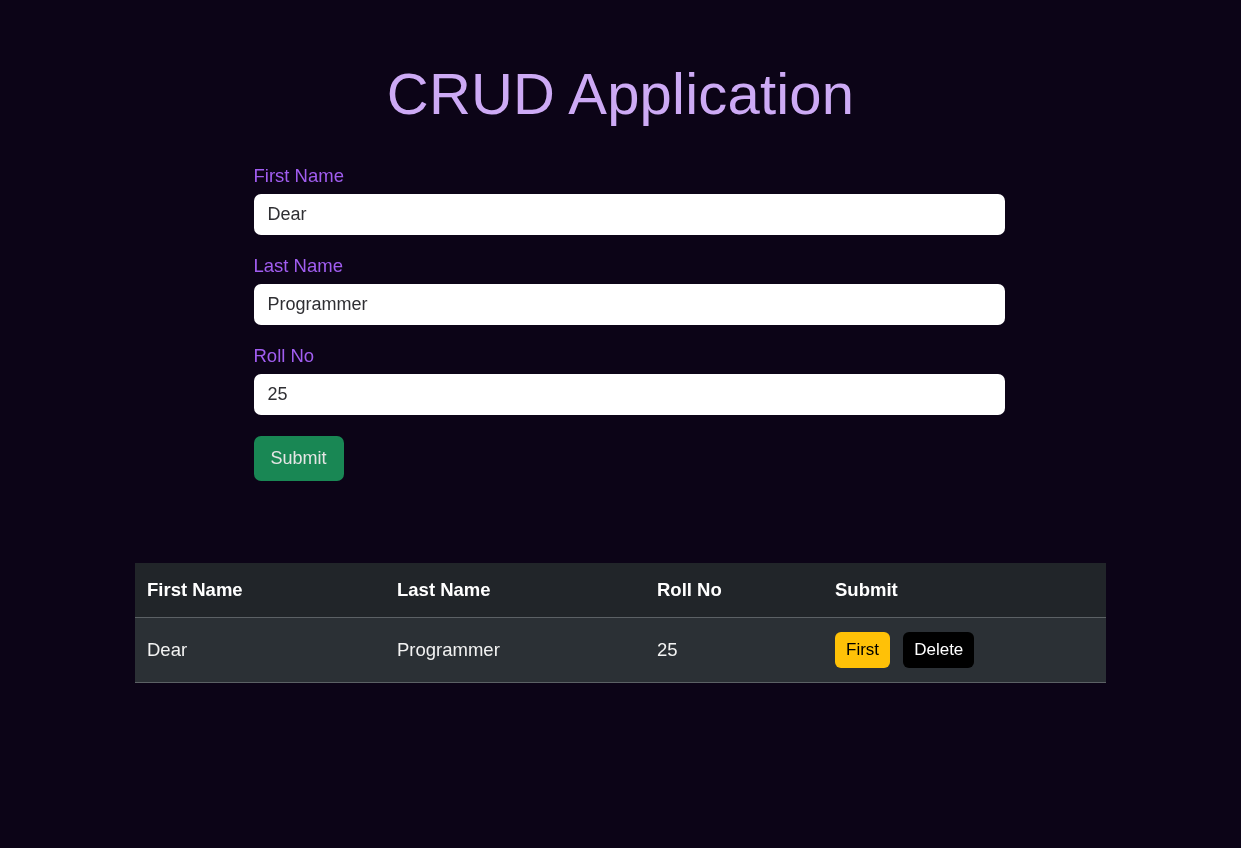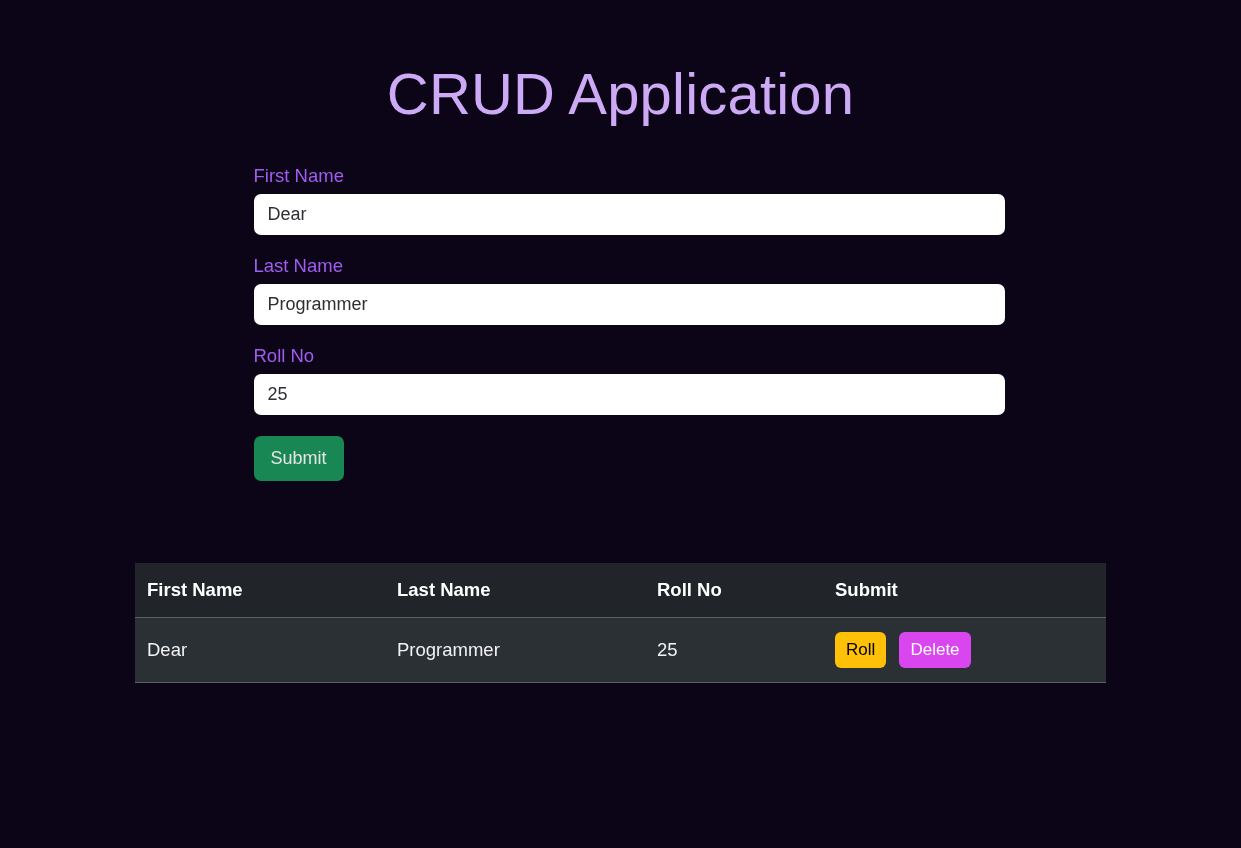--- a/index.html
+++ b/index.html
@@ -150,21 +150,21 @@
     font-family: "Liberation Sans", sans-serif;
     font-size: 17px;
     line-height: 1;
     padding: 9px 11px 10px 11px;
     cursor: pointer;
     vertical-align: middle;
   }
 
   .btn-delete {
     display: inline-block;
-    background: #d946ef;
+    background: #000000;
     color: #ffffff;
     border: none;
     border-radius: 6px;
     font-family: "Liberation Sans", sans-serif;
     font-size: 17px;
     line-height: 1;
     padding: 9px 11px 10px 11px;
     margin-left: 8px;
     cursor: pointer;
     vertical-align: middle;
@@ -213,19 +213,19 @@
         <th>Roll No</th>
         <th>Submit</th>
       </tr>
     </thead>
     <tbody>
       <tr>
         <td>Dear</td>
         <td>Programmer</td>
         <td>25</td>
         <td class="actions-cell">
-          <button class="btn-edit" type="button">Roll</button>
+          <button class="btn-edit" type="button">First</button>
           <button class="btn-delete" type="button">Delete</button>
         </td>
       </tr>
     </tbody>
   </table>
 </div>
 
 </body></html>

